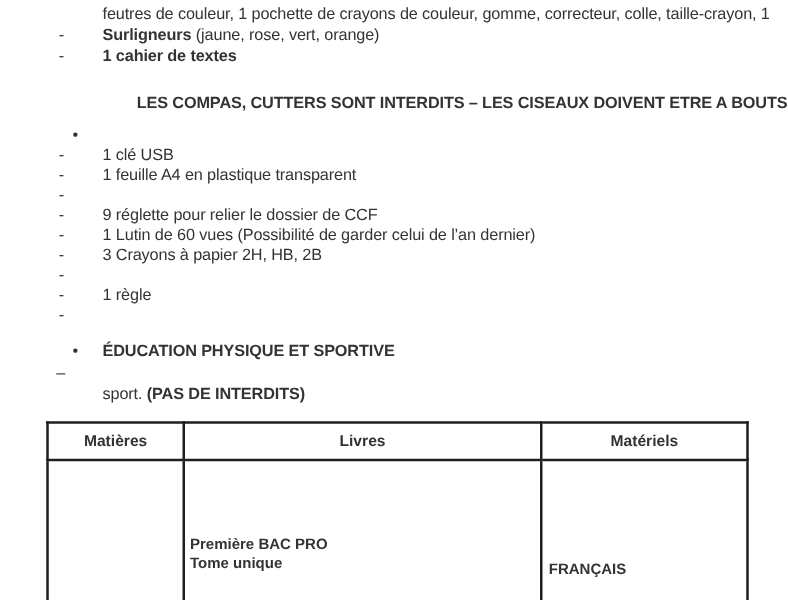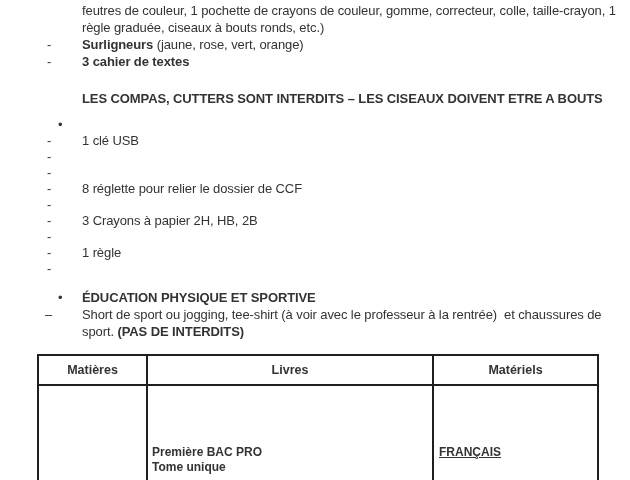--- a/index.html
+++ b/index.html
@@ -65,50 +65,49 @@
     white-space:pre;
   }
   .cell-materiels{
     padding:30px 4px 0 5px !important;
     font-size:12px;
     line-height:14.5px;
     white-space:pre;
   }
   .materiels-heading{
     font-weight:bold;
-    text-decoration:underline;
     margin-bottom:12px;
+    margin-top:20px;
   }
 </style>
 </head>
 <body>
 
 <div class="page">
 
   <div class="doc-lines">
       <div class="line" style="height: 17px; line-height: 17px;"><span class="content"><span>feutres de couleur, 1 pochette de crayons de couleur, gomme, correcteur, colle, taille-crayon, 1</span></span></div>
-      <div class="line" style="height: 17px; line-height: 17px;"><span class="content"><span>règle graduée, ciseaux à bouts ronds, etc.)</span></span></div>
       <div class="line" style="height: 17px; line-height: 17px;"><span class="marker">-</span><span class="content"><span class="b">Surligneurs</span><span> (jaune, rose, vert, orange)</span></span></div>
-      <div class="line" style="height: 17px; line-height: 17px;"><span class="marker">-</span><span class="content"><span class="b">3 cahier de textes</span></span></div>
+      <div class="line" style="height: 17px; line-height: 17px;"><span class="marker">-</span><span class="content"><span class="b">1 cahier de textes</span></span></div>
       <div class="spacer" style="height: 20px;"></div>
-      <div class="line" style="height: 17px; line-height: 17px;"><span class="content"><span class="b">LES COMPAS, CUTTERS SONT INTERDITS – LES CISEAUX DOIVENT ETRE A BOUTS</span></span></div>
+      <div class="line" style="height: 17px; line-height: 17px; text-align: right;"><span class="content"><span class="b">LES COMPAS, CUTTERS SONT INTERDITS – LES CISEAUX DOIVENT ETRE A BOUTS</span></span></div>
       <div class="spacer" style="height: 10px;"></div>
       <div class="line" style="height: 16px; line-height: 16px;"><span class="marker bullet">•</span></div>
       <div class="line" style="height: 16px; line-height: 16px;"><span class="marker">-</span><span class="content"><span>1 clé USB</span></span></div>
+      <div class="line" style="height: 16px; line-height: 16px;"><span class="marker">-</span><span class="content"><span>1 feuille A4 en plastique transparent</span></span></div>
       <div class="line" style="height: 16px; line-height: 16px;"><span class="marker">-</span></div>
-      <div class="line" style="height: 16px; line-height: 16px;"><span class="marker">-</span></div>
-      <div class="line" style="height: 16px; line-height: 16px;"><span class="marker">-</span><span class="content"><span>8 réglette pour relier le dossier de CCF</span></span></div>
-      <div class="line" style="height: 16px; line-height: 16px;"><span class="marker">-</span></div>
+      <div class="line" style="height: 16px; line-height: 16px;"><span class="marker">-</span><span class="content"><span>9 réglette pour relier le dossier de CCF</span></span></div>
+      <div class="line" style="height: 16px; line-height: 16px;"><span class="marker">-</span><span class="content"><span>1 Lutin de 60 vues (Possibilité de garder celui de l’an dernier)</span></span></div>
       <div class="line" style="height: 16px; line-height: 16px;"><span class="marker">-</span><span class="content"><span>3 Crayons à papier 2H, HB, 2B</span></span></div>
       <div class="line" style="height: 16px; line-height: 16px;"><span class="marker">-</span></div>
       <div class="line" style="height: 16px; line-height: 16px;"><span class="marker">-</span><span class="content"><span>1 règle</span></span></div>
       <div class="line" style="height: 16px; line-height: 16px;"><span class="marker">-</span></div>
       <div class="spacer" style="height: 12px;"></div>
       <div class="line" style="height: 17px; line-height: 17px;"><span class="marker bullet">•</span><span class="content"><span class="b">ÉDUCATION PHYSIQUE ET SPORTIVE</span></span></div>
-      <div class="line" style="height: 17px; line-height: 17px;"><span class="marker endash">–</span><span class="content"><span>Short de sport ou jogging, tee-shirt (à voir avec le professeur à la rentrée)  et chaussures de</span></span></div>
+      <div class="line" style="height: 17px; line-height: 17px;"><span class="marker endash">–</span></div>
       <div class="line" style="height: 17px; line-height: 17px;"><span class="content"><span>sport. </span><span class="b">(PAS DE INTERDITS)</span></span></div>
     </div>
 
   <table class="doc-table">
     <colgroup>
         <col style="width: 109px;">
         <col style="width: 286px;">
         <col style="width: 165px;">
       </colgroup>
     <thead>

